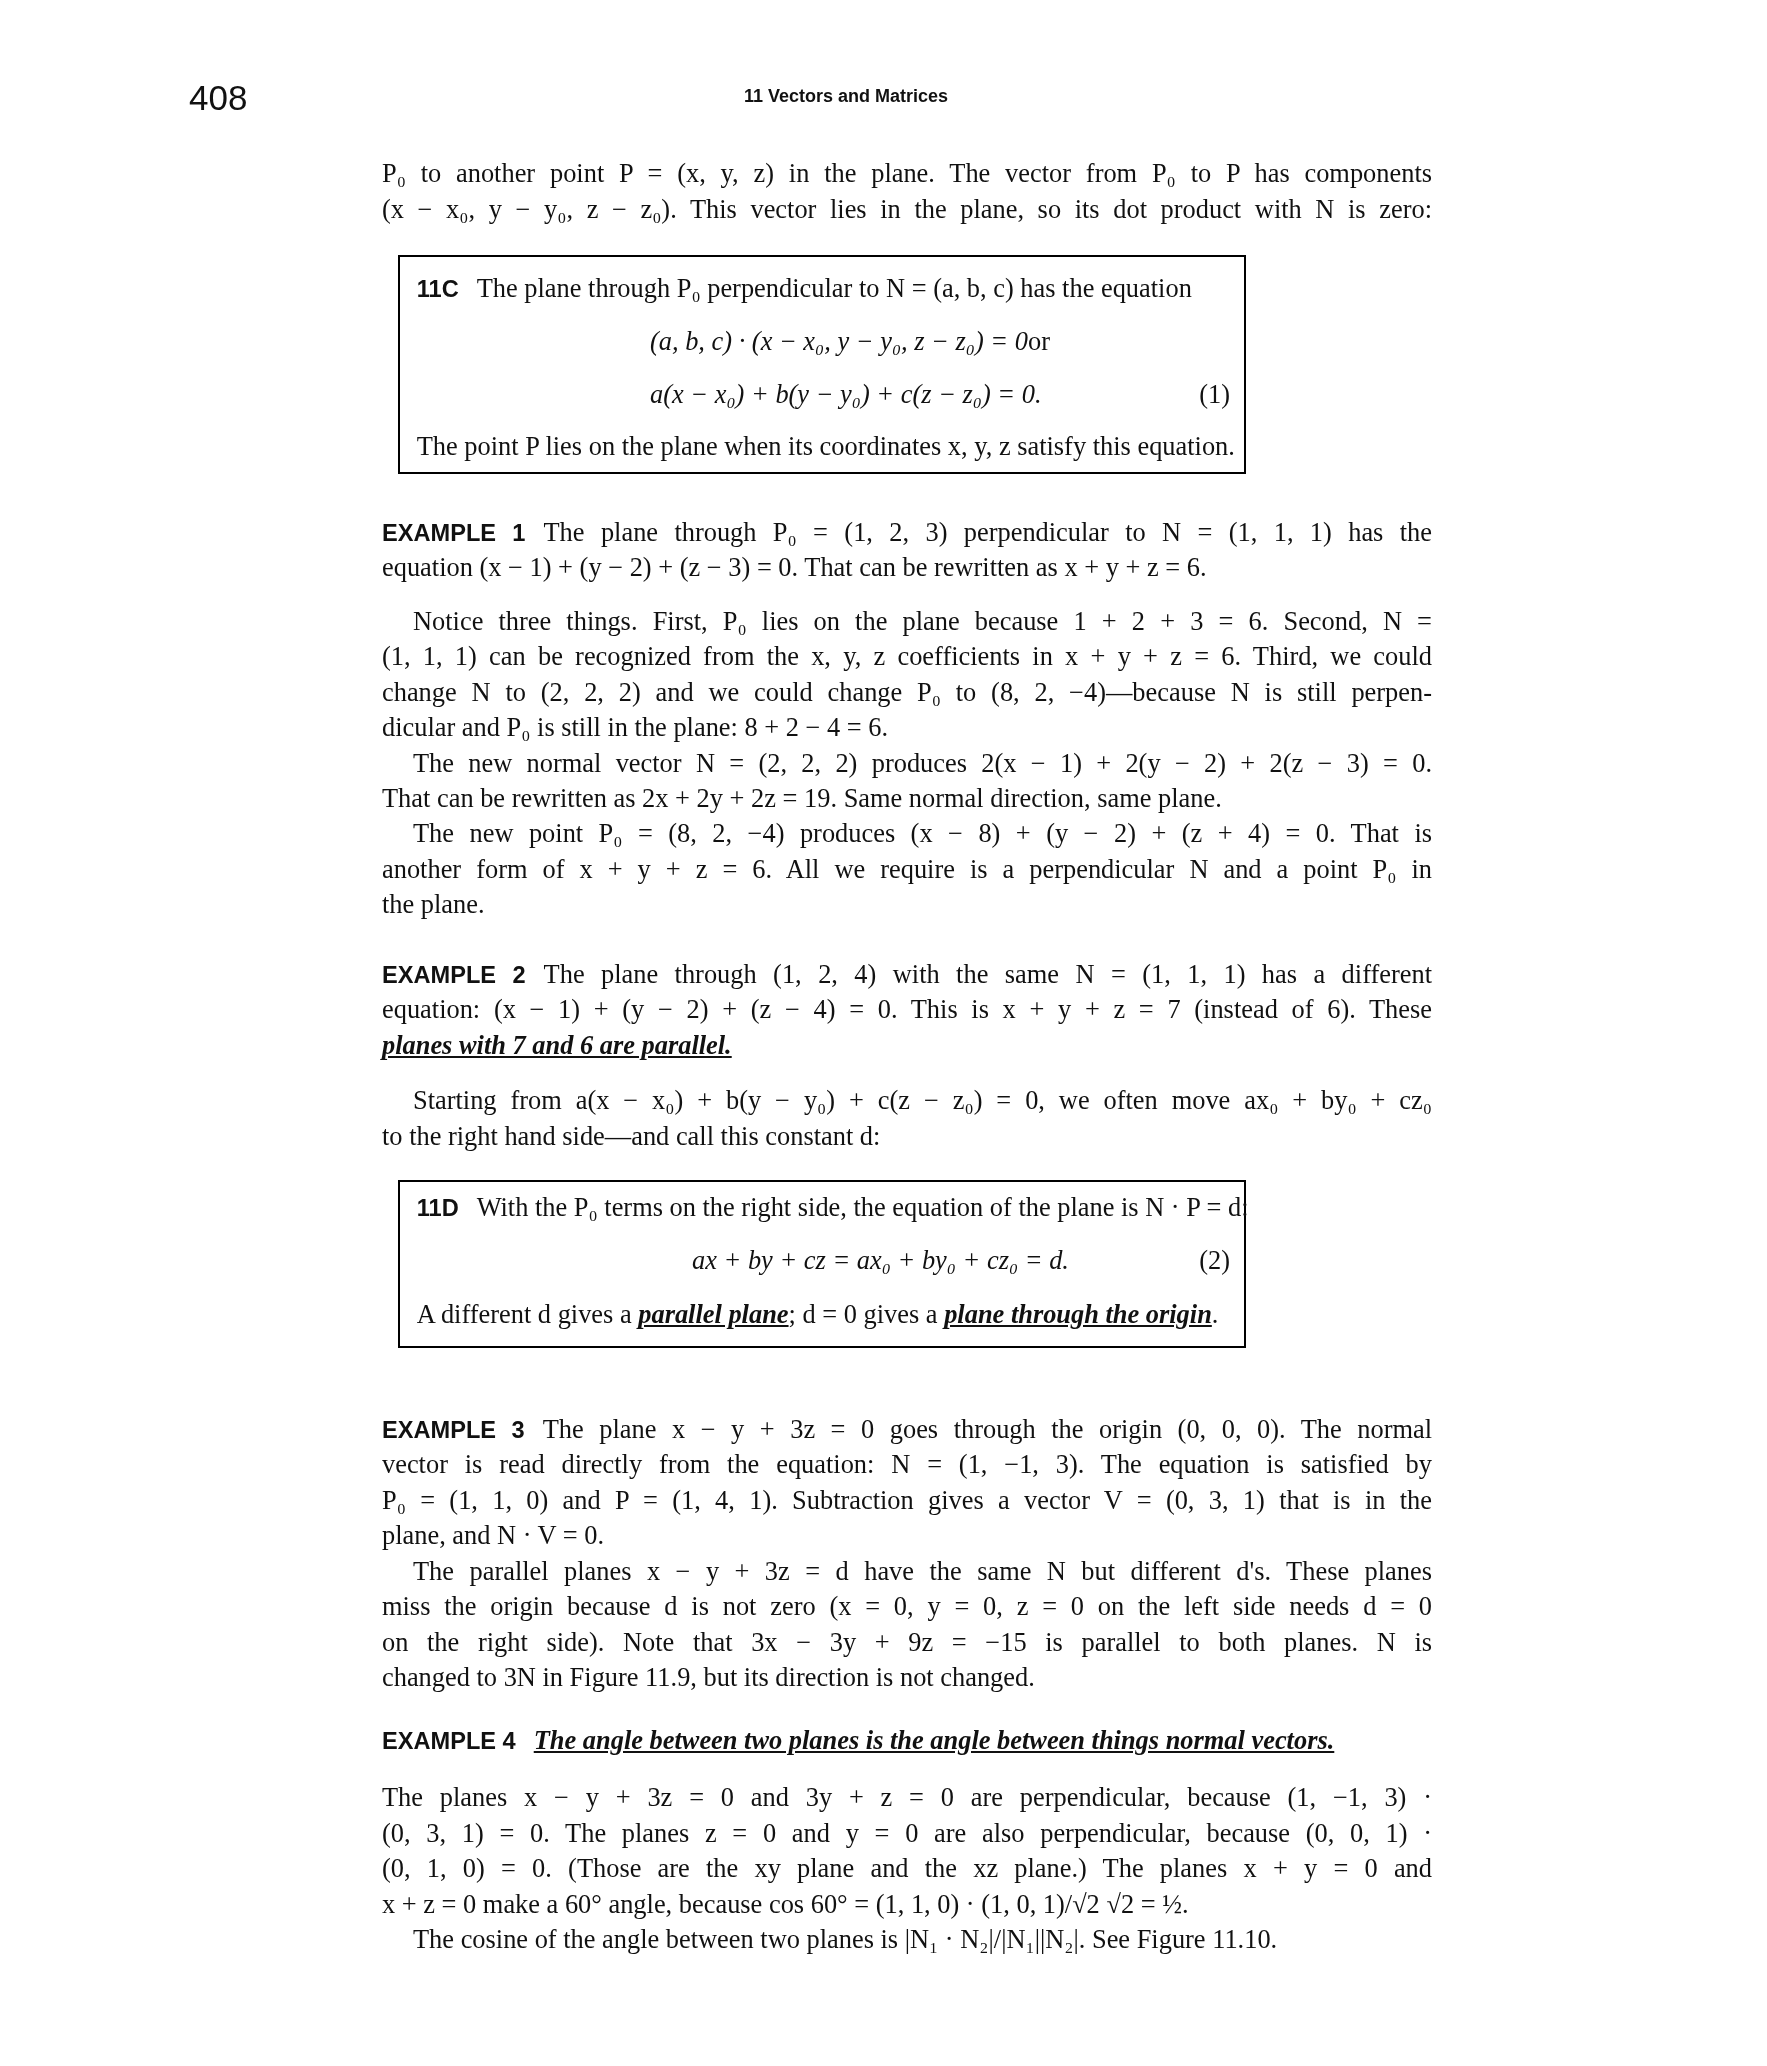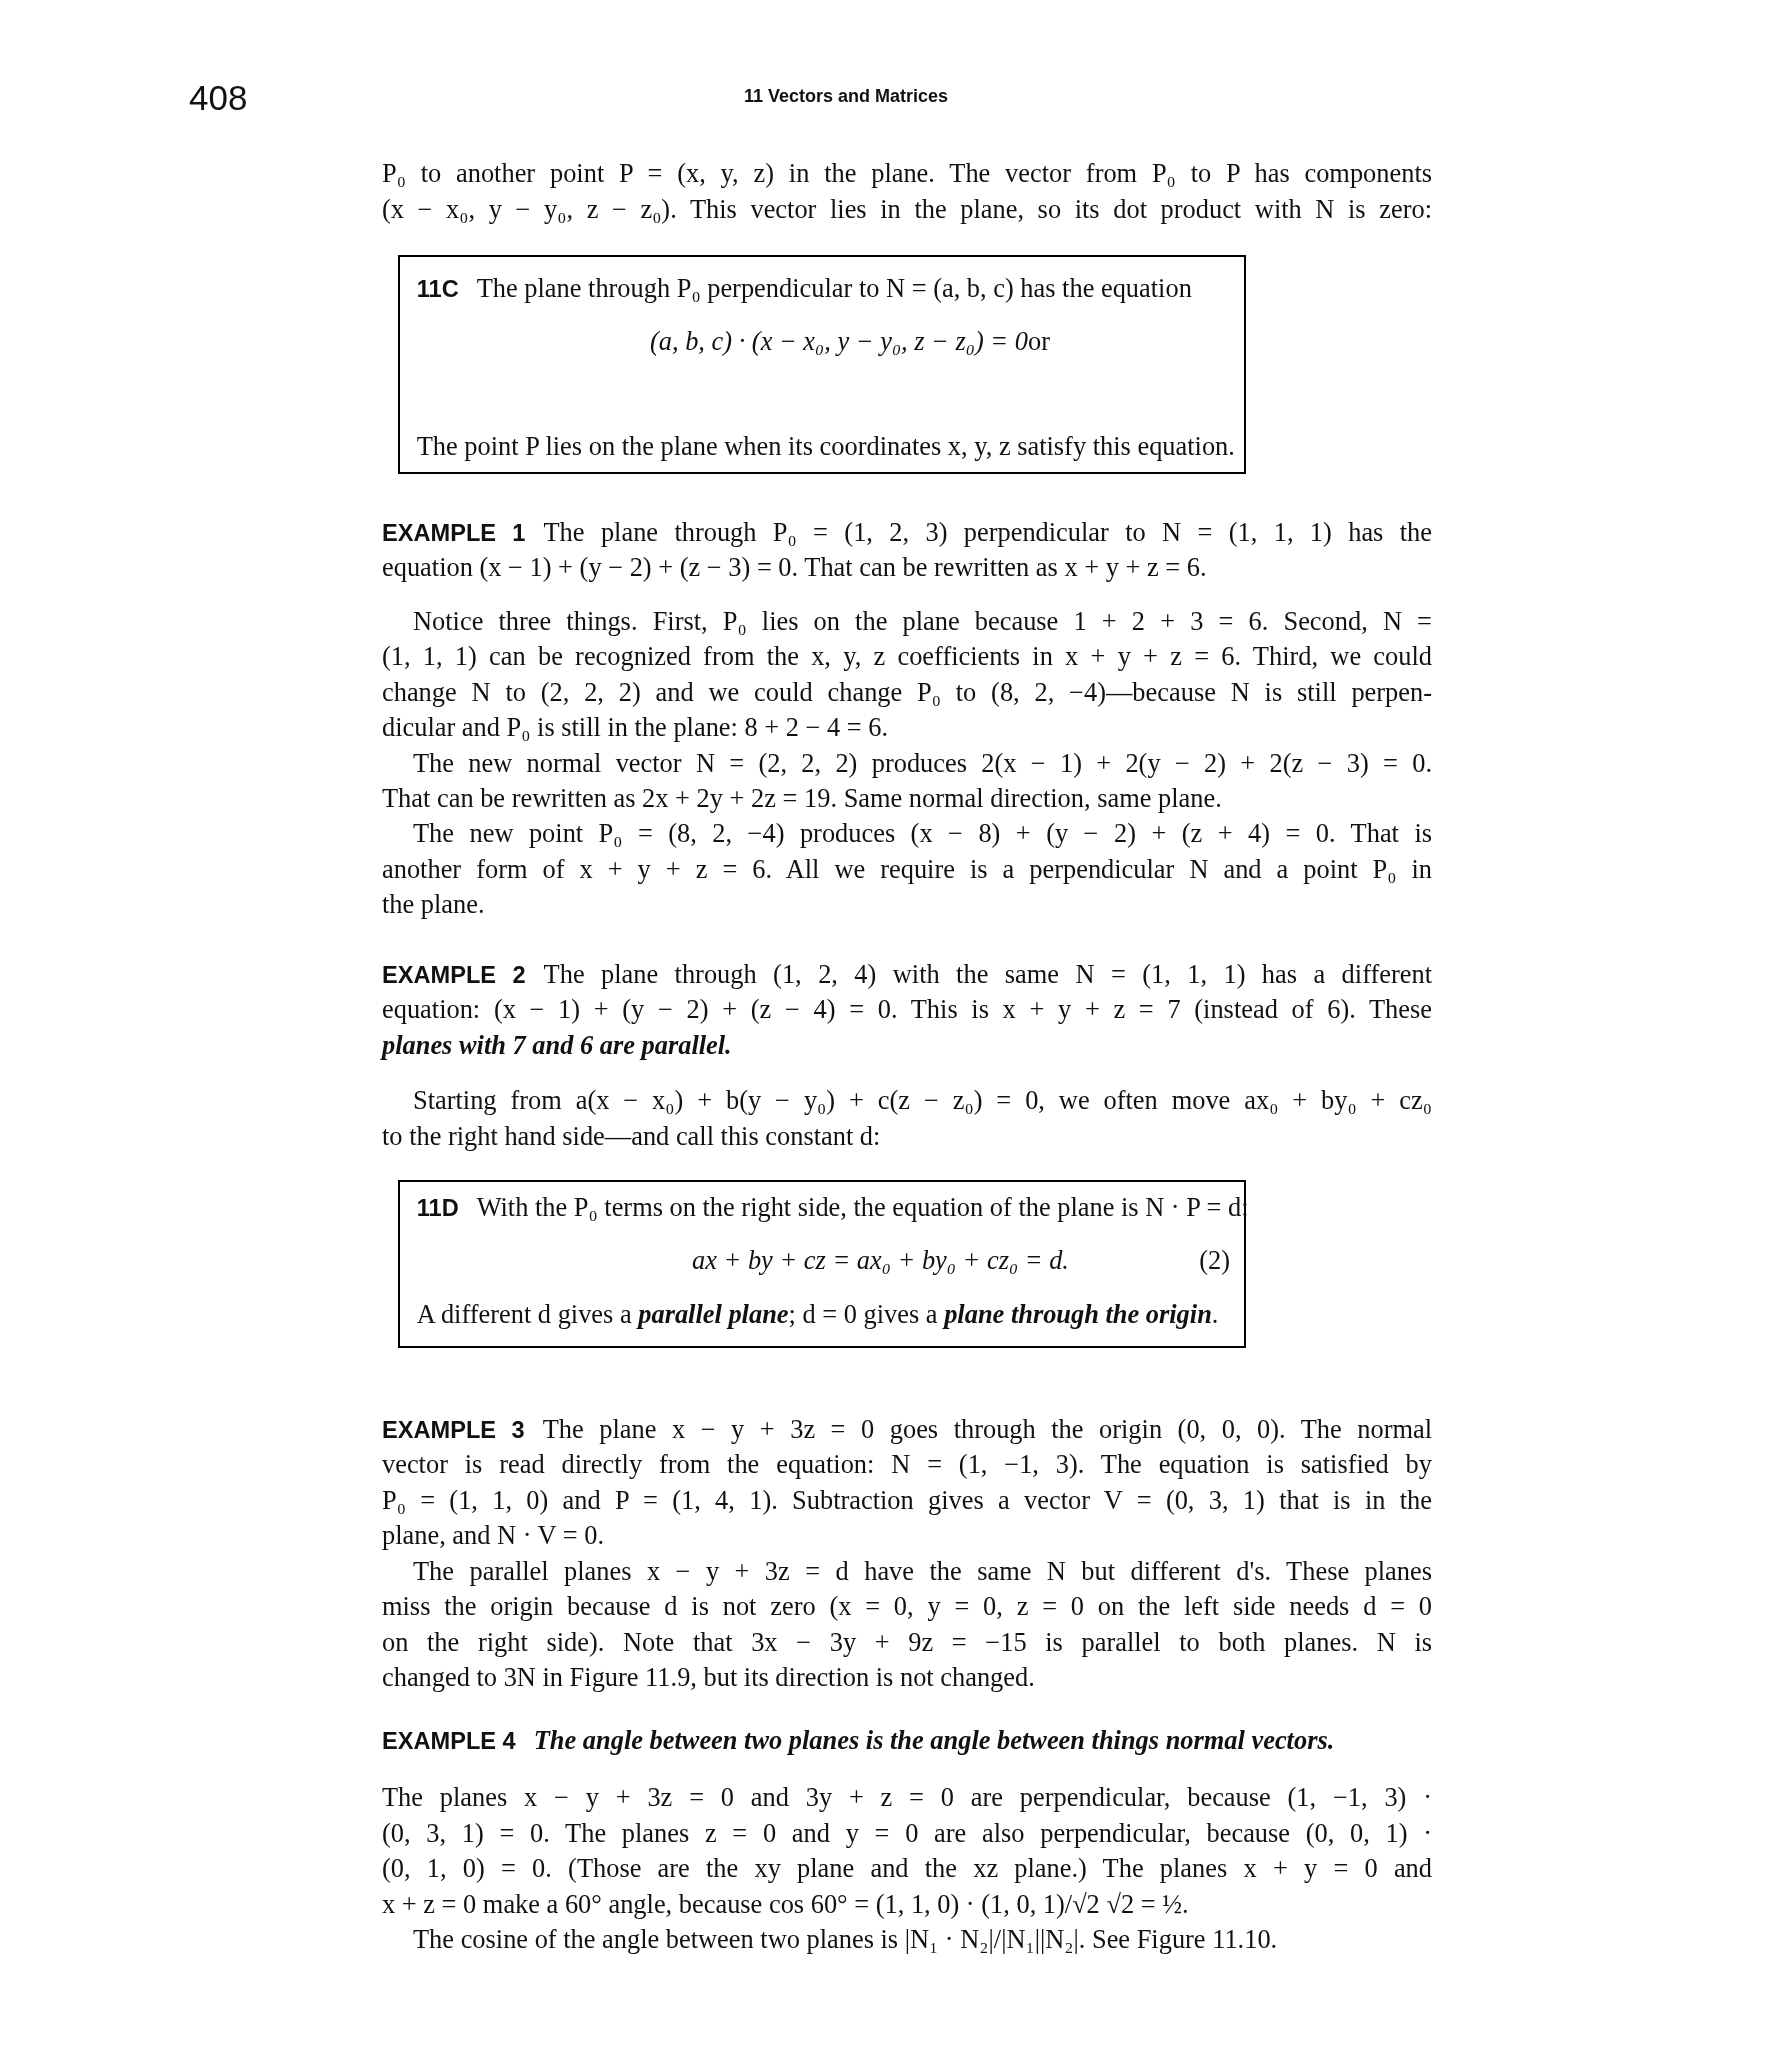--- a/index.html
+++ b/index.html
@@ -8,21 +8,21 @@
   .page-number { position: absolute; left: 189px; top: 78px; font-family: "Liberation Sans", sans-serif; font-size: 35px; }
   .running-head { position: absolute; left: 744px; top: 86px; font-family: "Liberation Sans", sans-serif; font-weight: bold; font-size: 18px; }
   .col { position: absolute; left: 382px; width: 1050px; }
   .line { position: absolute; left: 0; width: 1050px; font-size: 26.4px; line-height: 35px; white-space: nowrap; text-align: justify; text-align-last: justify; }
   .line.last { text-align-last: left; }
   .indent { padding-left: 31px; box-sizing: border-box; }
   .box { position: absolute; left: 398px; width: 848px; border: 2.8px solid #000; box-sizing: border-box; }
   .box .bline { position: absolute; left: 16.7px; right: 14px; font-size: 26.4px; line-height: 35px; white-space: nowrap; }
   .eqno { position: absolute; right: 0; }
   .label { font-family: "Liberation Sans", sans-serif; font-weight: bold; font-size: 23.6px; margin-right: 18px; }
-  .bi { font-weight: bold; font-style: italic; }
+  .bi { font-weight: bold; font-style: italic; text-decoration: underline; }
   i { font-style: italic; margin-top: 43px; }
 </style>
 </head>
 <body>
 
 <div class="page-number">408</div>
 <div class="running-head">11  Vectors and Matrices</div>
 
 <div class="col" style="top:0;">
 
@@ -66,20 +66,21 @@
   <div class="line" style="top:1780px">The planes x − y + 3z = 0 and 3y + z = 0 are perpendicular, because (1, −1, 3) ·</div>
   <div class="line" style="top:1816px">(0, 3, 1) = 0. The planes z = 0 and y = 0 are also perpendicular, because (0, 0, 1) ·</div>
   <div class="line" style="top:1851px">(0, 1, 0) = 0. (Those are the xy plane and the xz plane.) The planes x + y = 0 and</div>
   <div class="line last" style="top:1887px">x + z = 0 make a 60° angle, because cos 60° = (1, 1, 0) · (1, 0, 1)/√2 √2 = ½.</div>
   <div class="line indent last" style="top:1922px">The cosine of the angle between two planes is |N₁ · N₂|/|N₁||N₂|. See Figure 11.10.</div>
 </div>
 
 <div class="box" style="top:255px; height:219px;">
   <div class="bline" style="top:14px"><span class="label">11C</span><span>The plane through P₀ perpendicular to N = (a, b, c) has the equation</span></div>
   <div class="bline" style="top:67px; left:250px;"><i>(a, b, c) · (x − x₀, y − y₀, z − z₀) = 0</i><span style="">or</span></div>
+  <div class="bline" style="top:120px; left:250px;"><i>a(x − x₀) + b(y − y₀) + c(z − z₀) = 0.</i><span class="eqno">(1)</span></div>
   <div class="bline" style="top:172px">The point P lies on the plane when its coordinates x, y, z satisfy this equation.</div>
 </div>
 
 <div class="box" style="top:1180px; height:168px;">
   <div class="bline" style="top:8.3px"><span class="label">11D</span><span>With the P₀ terms on the right side, the equation of the plane is N · P = d:</span></div>
   <div class="bline" style="top:61px; left:292px;"><i>ax + by + cz = ax₀ + by₀ + cz₀ = d.</i><span class="eqno">(2)</span></div>
   <div class="bline" style="top:115px"><span>A different d gives a </span><span class="bi">parallel plane</span><span>; d = 0 gives a </span><span class="bi">plane through the origin</span><span>.</span></div>
 </div>
 
 

